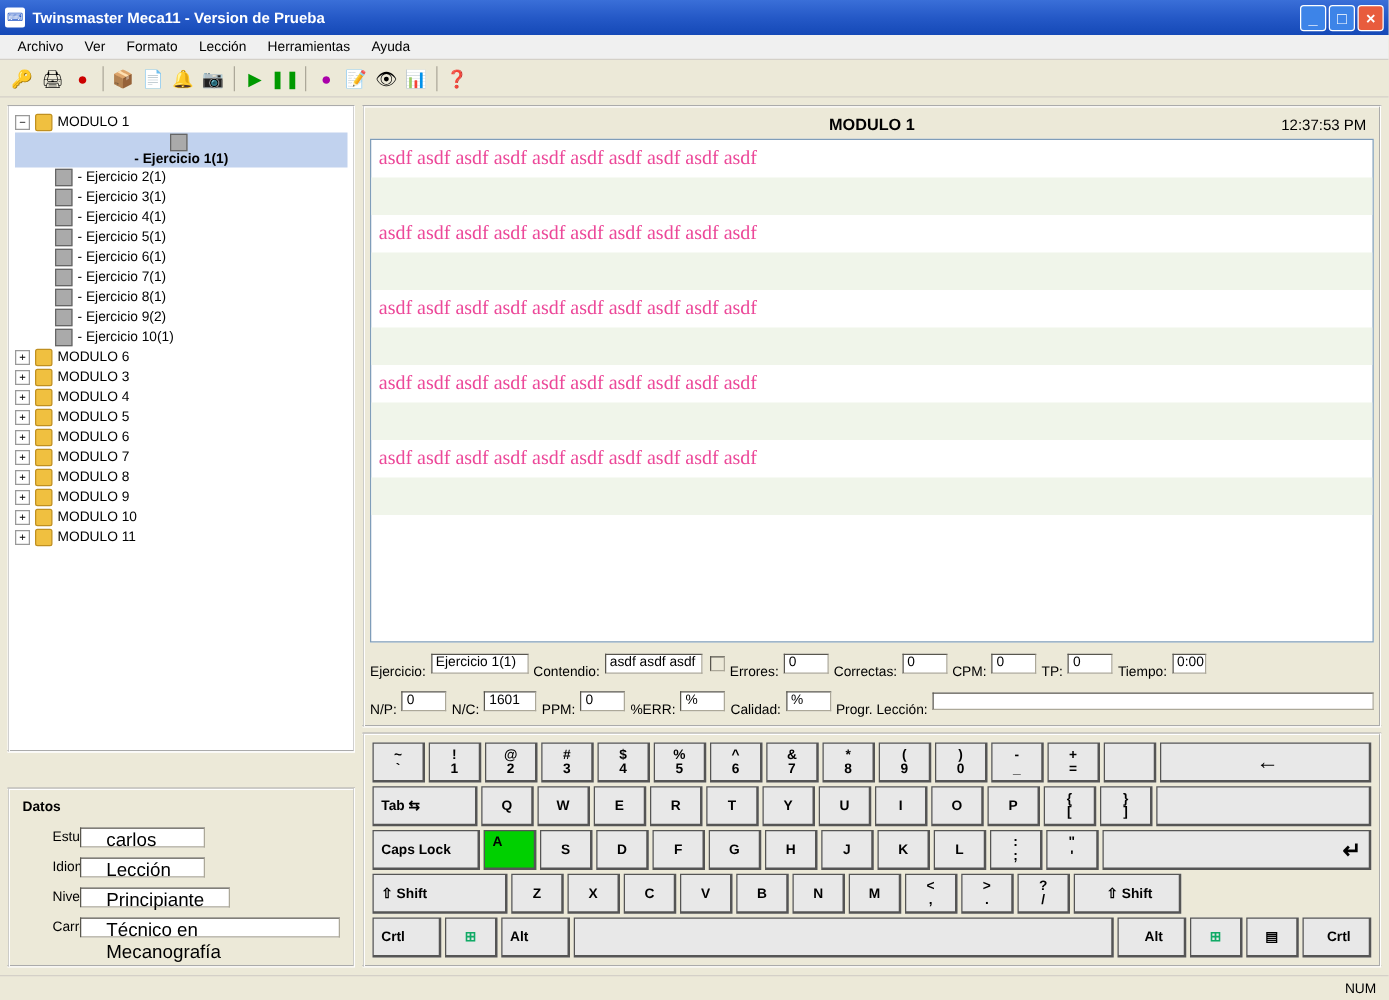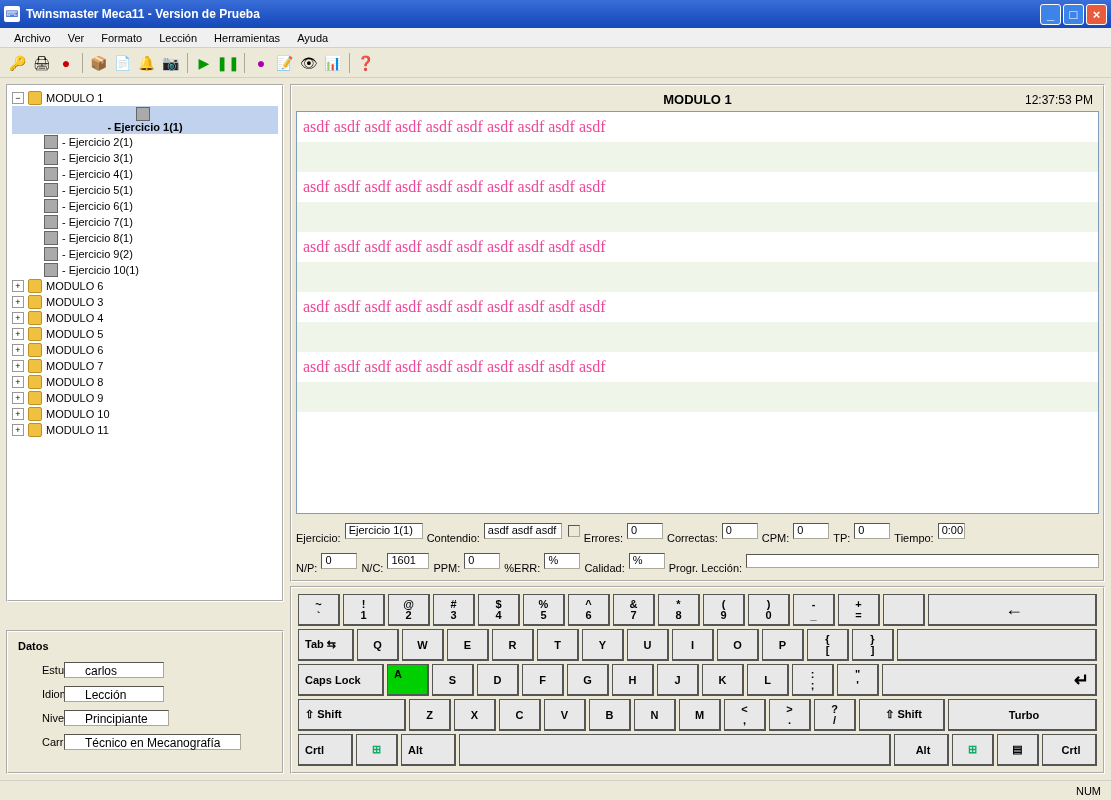--- a/index.html
+++ b/index.html
@@ -24,21 +24,21 @@
 .tree-exp { width: 12px; height: 12px; border: 1px solid #999; display: inline-flex; align-items: center; justify-content: center; font-size: 9px; margin-right: 4px; line-height: 1; background: #fff; }
 .tree-spacer { width: 16px; display: inline-block; }
 .tree-icon { width: 14px; height: 14px; margin-right: 4px; display: inline-block; }
 .folder-icon { background: #f0c040; border-radius: 2px; border: 1px solid #c09020; }
 .file-icon { background: #aaa; border: 1px solid #666; }
 .tree-selected { background: #c1d2ee; font-weight: bold; flex-direction: column; }
 .datos-panel { border: 2px groove #fff; padding: 8px 10px 14px 10px; margin-top: 18px; }
 .datos-title { font-weight: bold; margin-bottom: 10px; }
 .datos-row { display: flex; align-items: center; margin-bottom: 8px; font-size: 11px; }
 .datos-label { width: 46px; padding-left: 24px; }
-.datos-val { border: 1px inset #aca899; background: #fff; padding: 1px 20px; min-width: 100px; font-size: 12px; height: 16px; }
+.datos-val { border: 1px inset #aca899; background: #fff; padding: 1px 20px; min-width: 100px; font-size: 15px; height: 16px; }
 .right-panel { flex: 1; display: flex; flex-direction: column; gap: 4px; }
 .exercise-area { border: 2px groove #fff; padding: 4px; display: flex; flex-direction: column; flex: 1; }
 .ex-header { display: flex; align-items: center; padding: 2px 6px; font-size: 11px; }
 .ex-title { flex: 1; text-align: center; font-weight: bold; font-size: 13px; }
 .ex-time { width: 110px; text-align: right; font-size: 12px; }
 .text-box { border: 1px solid #7f9db9; background: #fff; flex: 1; margin: 2px 0; overflow: hidden; }
 .text-line { font-family: Georgia, serif; font-size: 16px; color: #ec4899; padding: 0 6px; line-height: 30px; height: 30px; }
 .text-line.alt { background: #f0f5ea; }
 .stat-row { display: flex; align-items: center; gap: 4px; padding: 2px 0; font-size: 11px; }
 .stat-label { white-space: nowrap; margin-top: 14px; }
@@ -351,21 +351,21 @@
           </div>
         <div class="key std">
             <span class="key-top">+</span>
             <span class="key-bot">=</span>
           </div>
         <div class="key std"></div>
         <div class="key wide" style="flex:1;height:32px;font-size:18px;align-items:center">←</div>
       </div>
 
       <div class="kb-row">
-        <div class="key wide" style="width:56px;height:32px">Tab ⇆</div>
+        <div class="key wide" style="width:84px;height:32px">Tab ⇆</div>
         <div class="key std">Q</div>
         <div class="key std">W</div>
         <div class="key std">E</div>
         <div class="key std">R</div>
         <div class="key std">T</div>
         <div class="key std">Y</div>
         <div class="key std">U</div>
         <div class="key std">I</div>
         <div class="key std">O</div>
         <div class="key std">P</div>
@@ -417,21 +417,20 @@
           </div>
         <div class="key std">
             <span class="key-top">&gt;</span>
             <span class="key-bot">.</span>
           </div>
         <div class="key std">
             <span class="key-top">?</span>
             <span class="key-bot">/</span>
           </div>
         <div class="key wide" style="width:86px;height:32px;align-items:center">⇧ Shift</div>
-        <div class="key wide" style="flex:1;height:32px;align-items:center">Turbo</div>
       </div>
 
       <div class="kb-row" style="margin-bottom:0">
         <div class="key wide" style="width:55px;height:32px">Crtl</div>
         <div class="key std" style="color:#1a6">⊞</div>
         <div class="key wide" style="width:55px;height:32px">Alt</div>
         <div class="key" style="flex:1;height:32px"></div>
         <div class="key wide" style="width:55px;height:32px;align-items:center">Alt</div>
         <div class="key std" style="color:#1a6">⊞</div>
         <div class="key std">▤</div>

